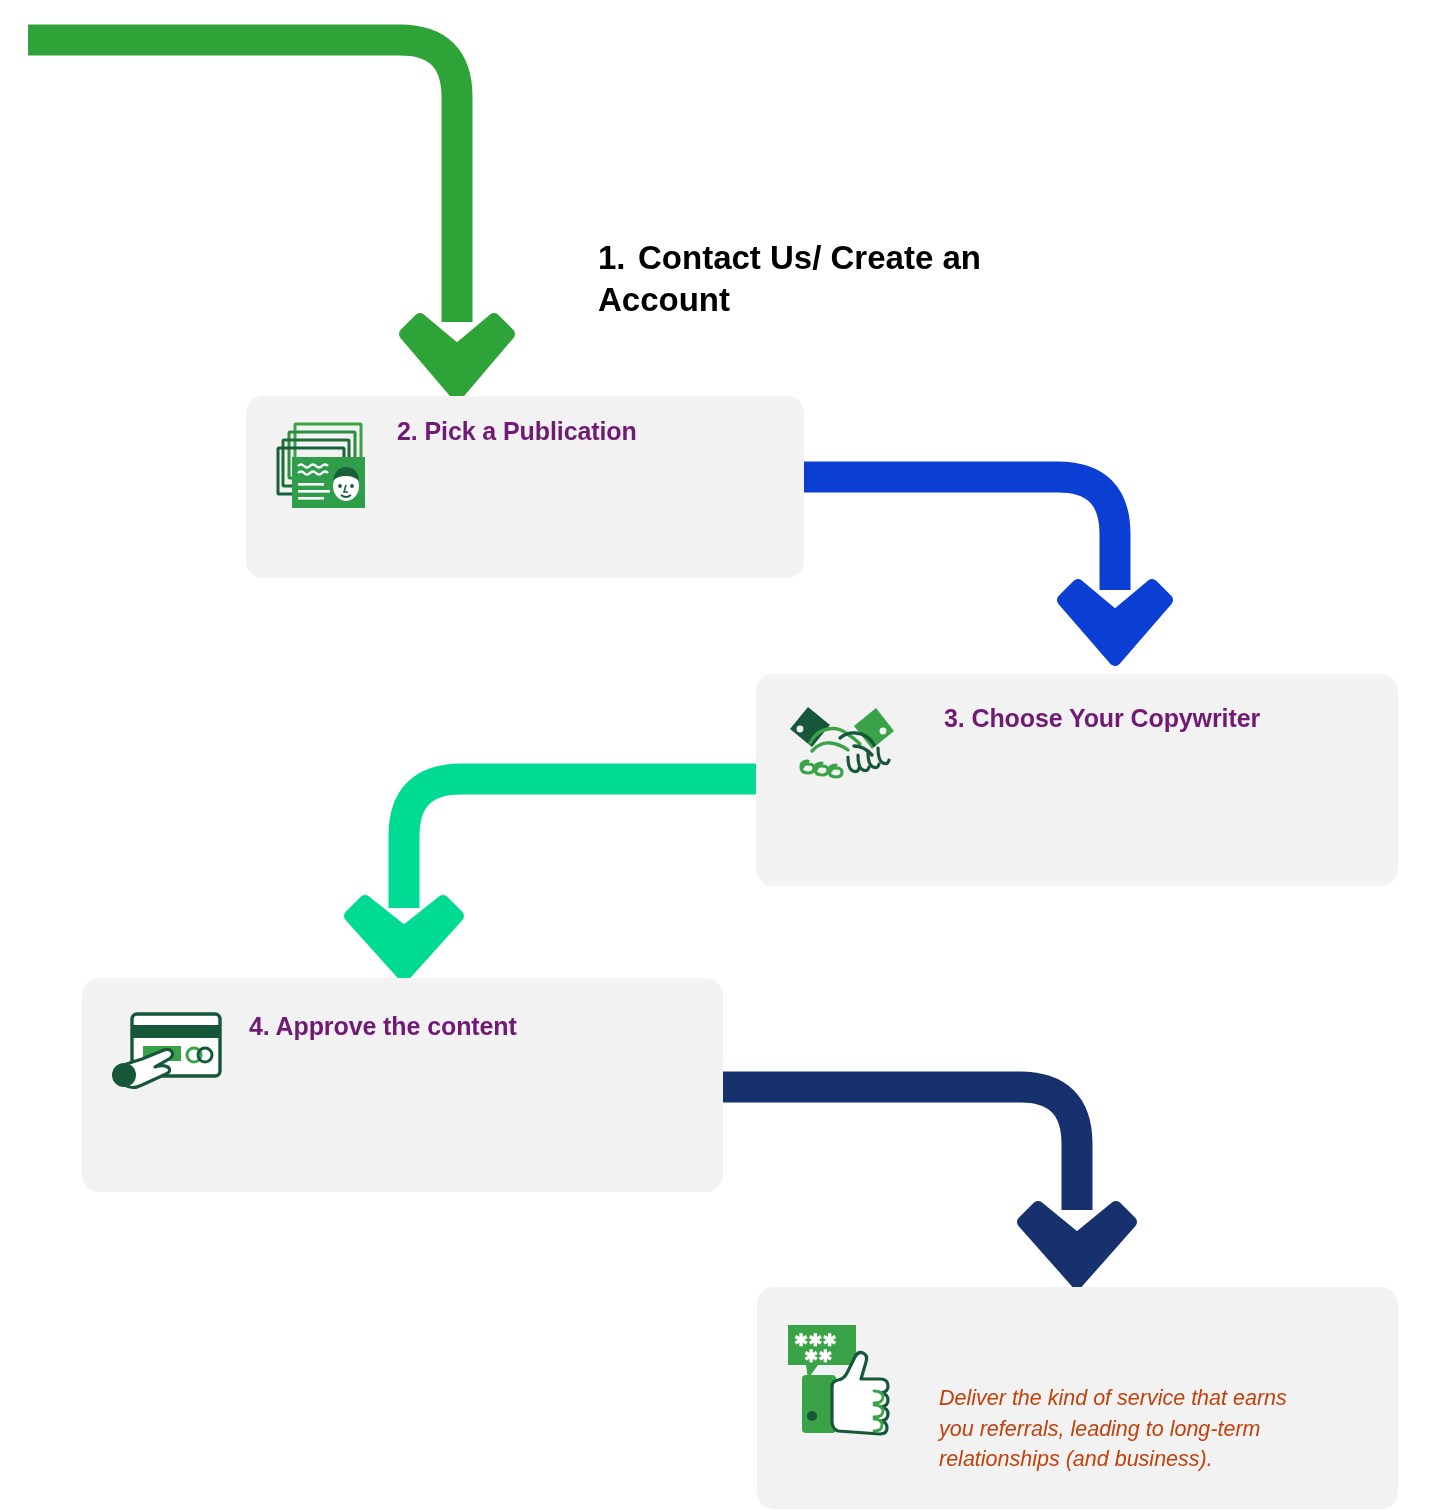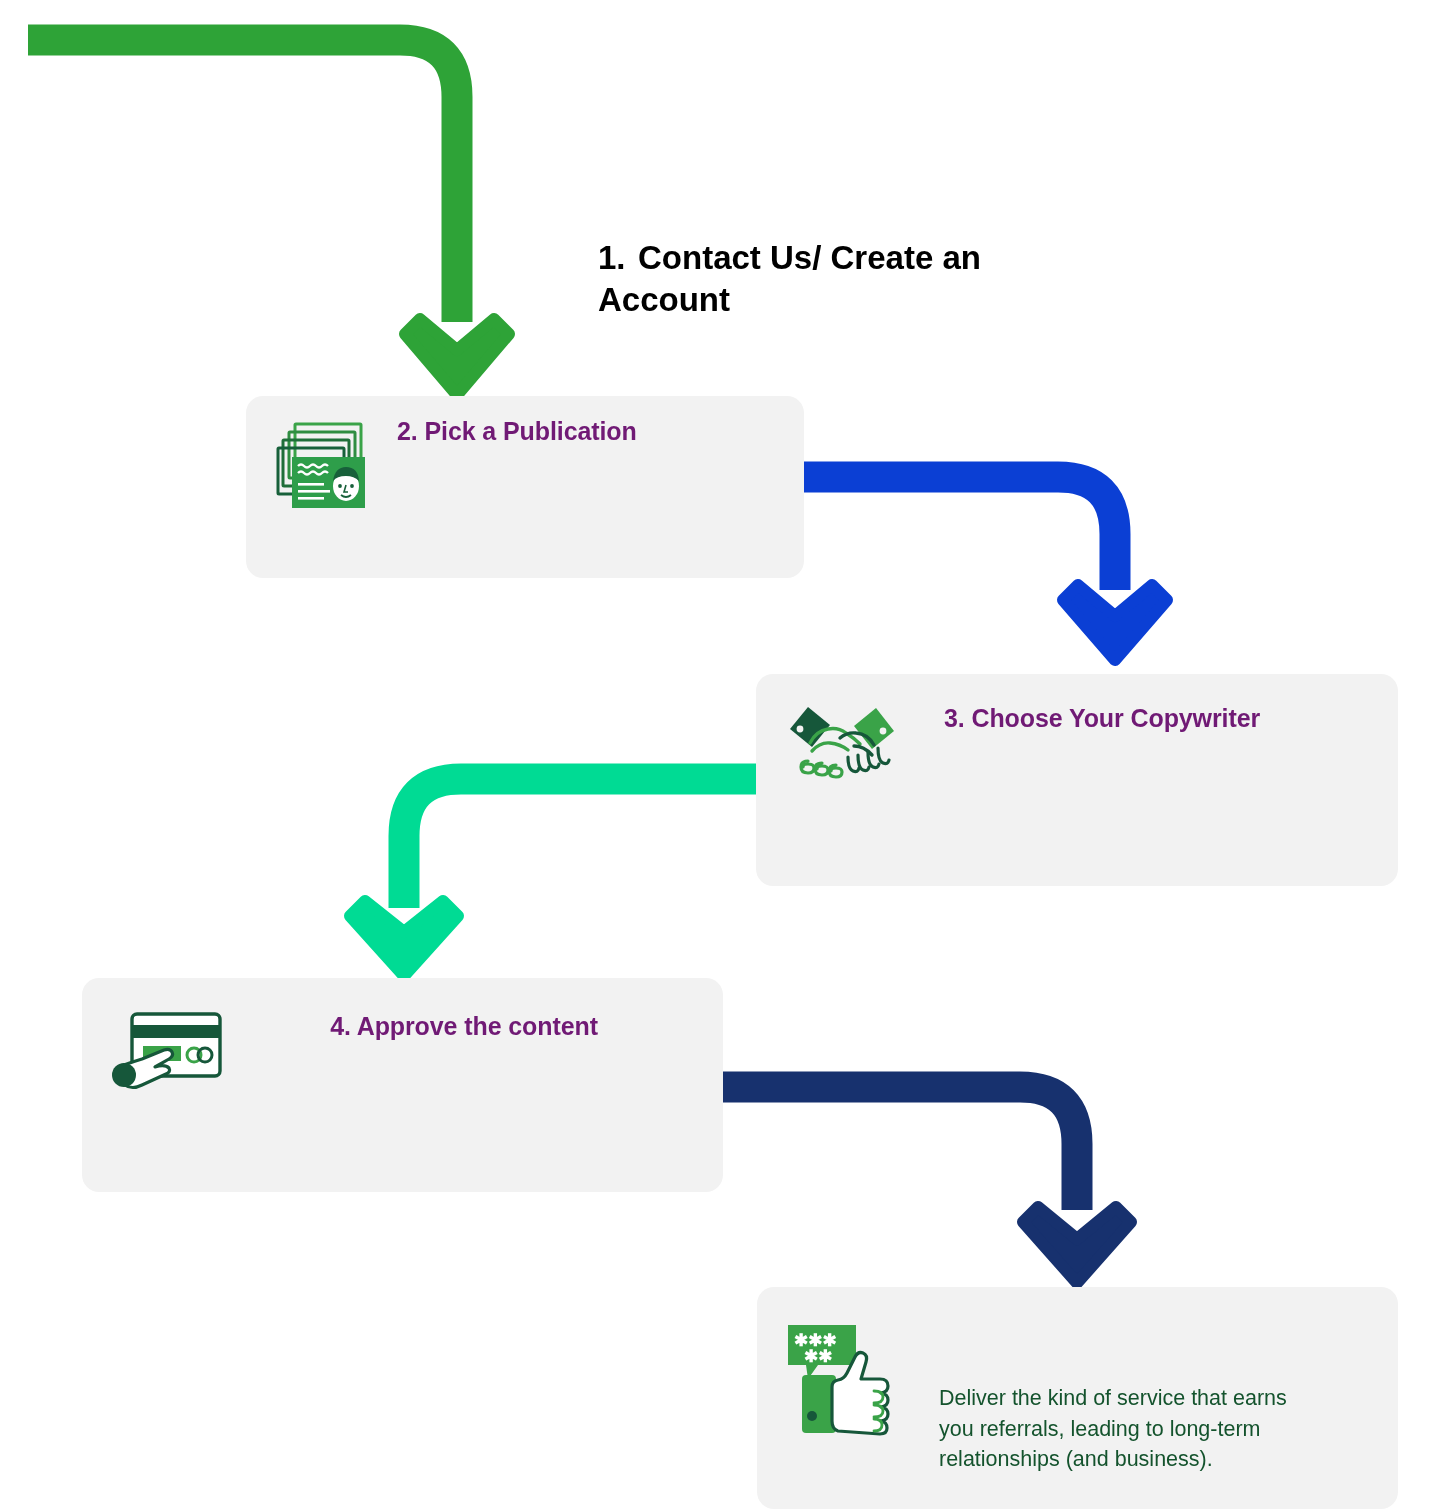--- a/index.html
+++ b/index.html
@@ -48,22 +48,23 @@
     font-weight: bold;
     color: #701a75;
     letter-spacing: -0.1px;
     line-height: 1.22;
   }
 
   .card-body {
     position: absolute;
     font-size: 21.5px;
     line-height: 1.42;
-    color: #14532d;
+    color: #c2410c;
     font-weight: normal;
+    font-style: italic;
   }
 
   
   #step1-heading {
     position: absolute;
     left: 598px;
     top: 237px;
     width: 520px;
     font-size: 33px;
     font-weight: bold;
@@ -79,21 +80,21 @@
   }
 
   
   #card-2 { left: 246px;  top: 396px;  width: 558px;  height: 182px; }
   #card-3 { left: 756px;  top: 674px;  width: 642px;  height: 212px; }
   #card-4 { left: 82px;   top: 978px;  width: 641px;  height: 214px; }
   #card-5 { left: 757px;  top: 1287px; width: 641px;  height: 222px; }
 
   #card-2 .card-title { left: 151px; top: 20px;  width: 390px; font-size: 25px; }
   #card-3 .card-title { left: 159px; top: 29px;  width: 450px; font-size: 25px; margin-left: 29px; }
-  #card-4 .card-title { left: 167px; top: 33px;  width: 430px; font-size: 25px; text-align: center; }
+  #card-4 .card-title { left: 167px; top: 33px;  width: 430px; font-size: 25px; }
   #card-5 .card-title { left: 168px; top: 12px;  width: 410px; font-size: 25px; }
   #card-5 .card-body  { left: 182px; top: 96px;  width: 380px; }
 
   #card-2 .card-icon { left: 26px; top: 19px;  width: 100px; height: 100px; }
   #card-3 .card-icon { left: 30px; top: 25px;  width: 112px; height: 94px; }
   #card-4 .card-icon { left: 28px; top: 27px;  width: 118px; height: 92px; }
   #card-5 .card-icon { left: 25px; top: 32px;  width: 118px; height: 118px; }
 
   .faint {
     position: absolute;

